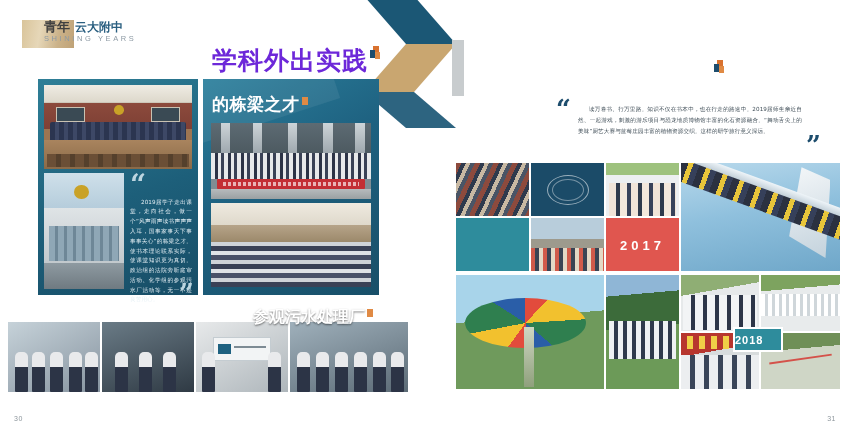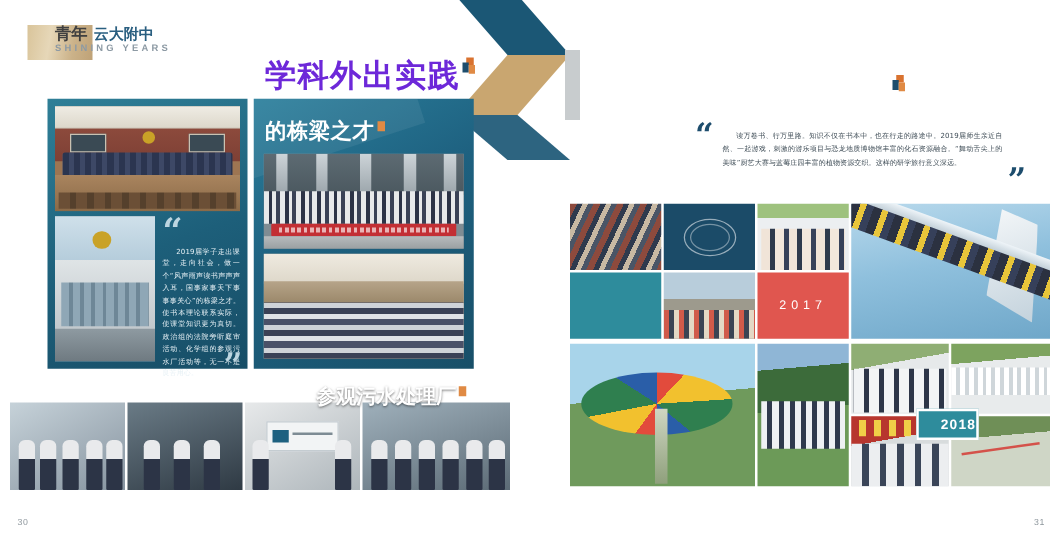--- a/index.html
+++ b/index.html
@@ -24,21 +24,21 @@
   .logo-cn {
     position:absolute; left:22px; top:0px;
     font-family:"DejaVu Sans",sans-serif;
     font-size:13px; font-weight:bold; letter-spacing:0px;
     color:#1d4f6e; white-space:nowrap;
   }
   .logo-cn .hl { color:#404040; }
   .logo-cn .school { color:#2a5f80; font-size:12px; margin-left:5px; }
   .logo-en {
     position:absolute; left:22px; top:16px;
-    font-size:7.5px; letter-spacing:2.6px; color:#8d9aa4; font-weight:bold;
+    font-size:7.5px; letter-spacing:2.6px; color:#8d9aa4; font-weight:normal;
     white-space:nowrap;
   }
   .chevron-svg { position:absolute; left:352px; top:-4px; width:118px; height:132px; }
 
   
   .title-left {
     position:absolute; left:212px; top:44px;
     font-family:"DejaVu Sans",sans-serif;
     font-size:25px; font-weight:bold; letter-spacing:1px;
     color:#6d28d9; white-space:nowrap;
@@ -280,21 +280,21 @@
     background:repeating-linear-gradient(90deg,#f0e4d8 0 7px,#2e3a4c 7px 11px,#f3e8dc 11px 18px,#37425a 18px 22px); }
 
   .g-teal   { left:0;   top:55px; width:73px; height:53px; background:#2e8c9c; }
   .g-street { left:75px;top:55px; width:73px; height:53px;
     background:linear-gradient(180deg,#b8cddb 0 40%,#9d9a8d 40% 100%); }
   .g-street::after{content:"";position:absolute;left:0;bottom:0;width:100%;height:44%;
     background:repeating-linear-gradient(90deg,#d05a4a 0 4px,#3a4454 4px 8px,#e3d8c5 8px 12px);}
   .g-2017   { left:150px;top:55px; width:73px; height:53px; background:#e0564f; }
   .g-2017 span {
     position:absolute; left:50%; top:50%; transform:translate(-50%,-50%);
-    color:#fff; font-size:10px; letter-spacing:4px; font-weight:normal;
+    color:#fff; font-size:13px; letter-spacing:4px; font-weight:bold;
   }
   .g-coaster{ left:225px;top:0;  width:159px; height:108px;
     background:linear-gradient(170deg,#b8d9ec 0%,#8fc0dd 45%,#6fa7c9 100%); }
   .g-coaster .rail {
     position:absolute; left:-10%; top:18%; width:130%; height:10px;
     background:linear-gradient(#eef4f8,#b9c8d2); transform:rotate(20deg);
   }
   .g-coaster .cars {
     position:absolute; left:-5%; top:26%; width:120%; height:22px;
     background:repeating-linear-gradient(90deg,#2b3140 0 7px,#e8c53a 7px 12px,#36405a 12px 18px);
@@ -338,21 +338,21 @@
   }
   .g-red::after{content:"";position:absolute;left:0;bottom:0;width:100%;height:60%;
     background:repeating-linear-gradient(90deg,#eceef0 0 9px,#3a4558 9px 14px);}
   .g-rope   { left:305px;top:170px; width:79px; height:56px;
     background:linear-gradient(175deg,#6f8f57 0 30%,#cfd6c6 30% 100%); }
   .g-rope::after{content:"";position:absolute;left:10%;top:44%;width:80%;height:2px;
     background:#d4524a; transform:rotate(-8deg);}
   .badge-2018 {
     position:absolute; left:733px; top:327px; width:50px; height:25px;
     background:#2e8c9c; border:2px solid #ffffff; z-index:6;
-    display:flex; align-items:center; justify-content:flex-end;
+    display:flex; align-items:center; justify-content:flex-start;
   }
   .badge-2018 span { color:#fff; font-size:11px; font-weight:bold; letter-spacing:1px; }
 
   
   .pgnum {
     position:absolute; bottom:8px; font-size:7px; color:#8d969c;
     letter-spacing:.5px;
   }
   .pgnum.l { left:14px; }
   .pgnum.r { right:14px; }

